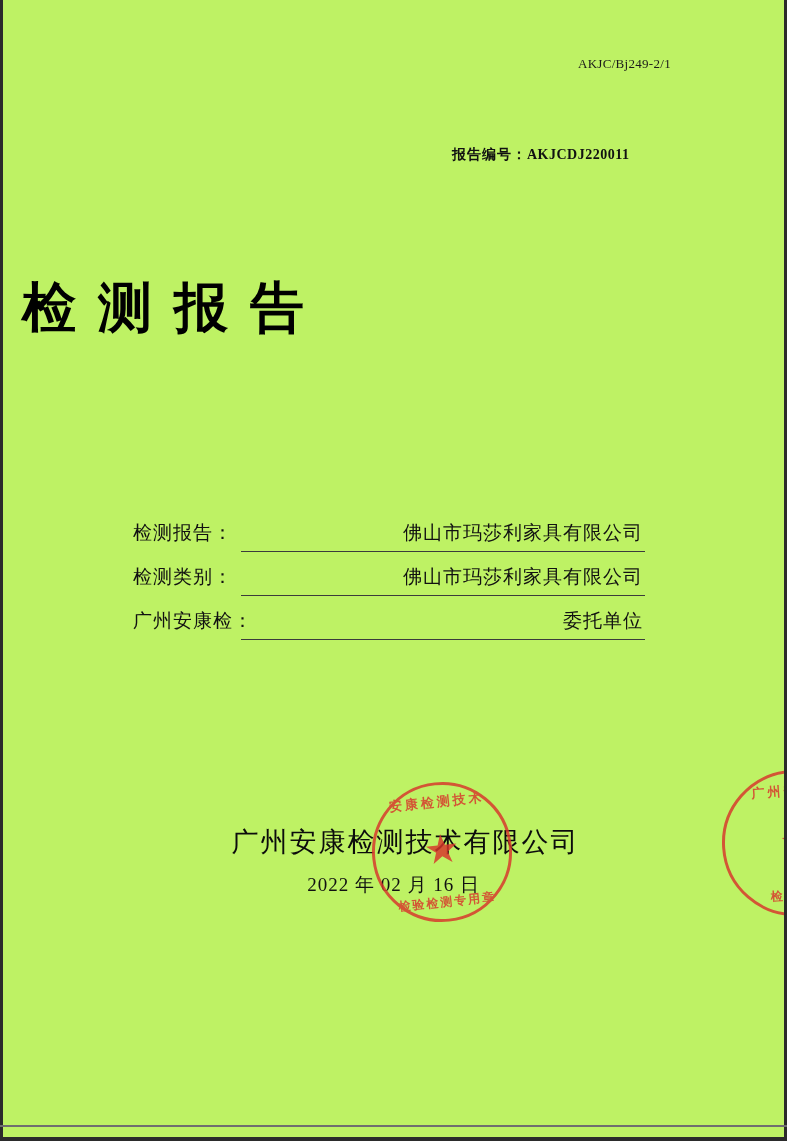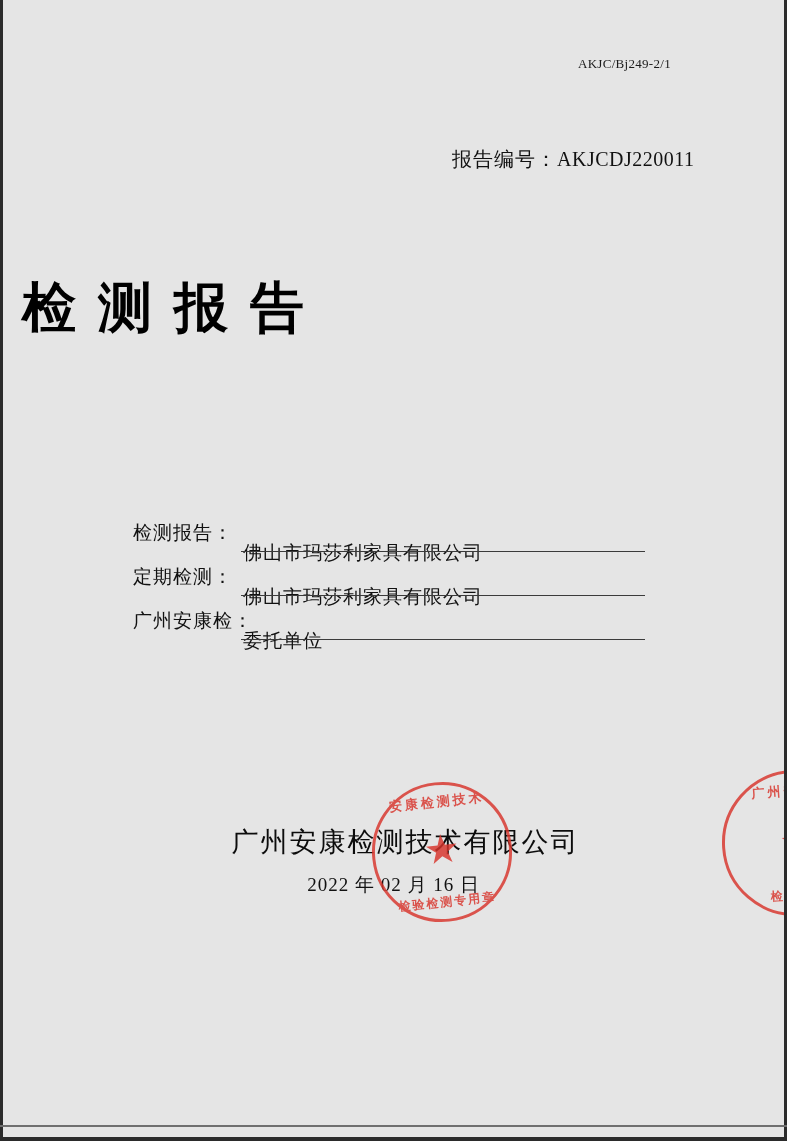--- a/index.html
+++ b/index.html
@@ -15,21 +15,21 @@
     color: #111111;
     overflow: hidden;
   }
 
   
   .page {
     position: absolute;
     left: 0; top: 0;
     width: 787px;
     height: 1141px;
-    background: #e5e5e5;
+    background: #bef264;
     overflow: hidden;
   }
 
   
   .edge-left {
     position: absolute;
     left: 0; top: 0;
     width: 3px; height: 1141px;
     background: #2b2b2b;
   }
@@ -62,24 +62,25 @@
     letter-spacing: 0.3px;
     color: #1a1a1a;
     white-space: nowrap;
   }
 
   
   .report-no {
     position: absolute;
     left: 452px;
     top: 146px;
-    font-size: 20px;
+    font-size: 14px;
     color: #111111;
     white-space: nowrap;
     font-family: "Liberation Serif", serif;
+    font-weight: bold;
   }
   .report-no .label {
     letter-spacing: 1px;
   }
   .report-no .value {
     font-family: "Liberation Serif", serif;
     letter-spacing: 0.5px;
   }
 
   
@@ -115,26 +116,25 @@
     font-size: 19px;
     letter-spacing: 1px;
     color: #111111;
     white-space: nowrap;
   }
   .field-value {
     position: absolute;
     left: 110px;
     top: 4px;
     width: 400px;
-    text-align: left;
+    text-align: right;
     font-size: 19px;
     letter-spacing: 1px;
     color: #111111;
     white-space: nowrap;
-    margin-top: 20px;
   }
   .field-line {
     position: absolute;
     left: 108px;
     top: 35px;
     width: 404px;
     border-bottom: 1px solid #3b3b3b;
   }
   .field-row.r2 .field-line { width: 404px; }
   .field-row.r3 .field-line { width: 404px; }
@@ -262,21 +262,21 @@
 
   <div class="fields">
 
     <div class="field-row r1">
       <span class="field-label">检测报告：</span>
       <span class="field-value">佛山市玛莎利家具有限公司</span>
       <span class="field-line"></span>
     </div>
 
     <div class="field-row r2">
-      <span class="field-label">定期检测：</span>
+      <span class="field-label">检测类别：</span>
       <span class="field-value">佛山市玛莎利家具有限公司</span>
       <span class="field-line"></span>
     </div>
 
     <div class="field-row r3">
       <span class="field-label">广州安康检：</span>
       <span class="field-value">委托单位</span>
       <span class="field-line"></span>
     </div>
 

